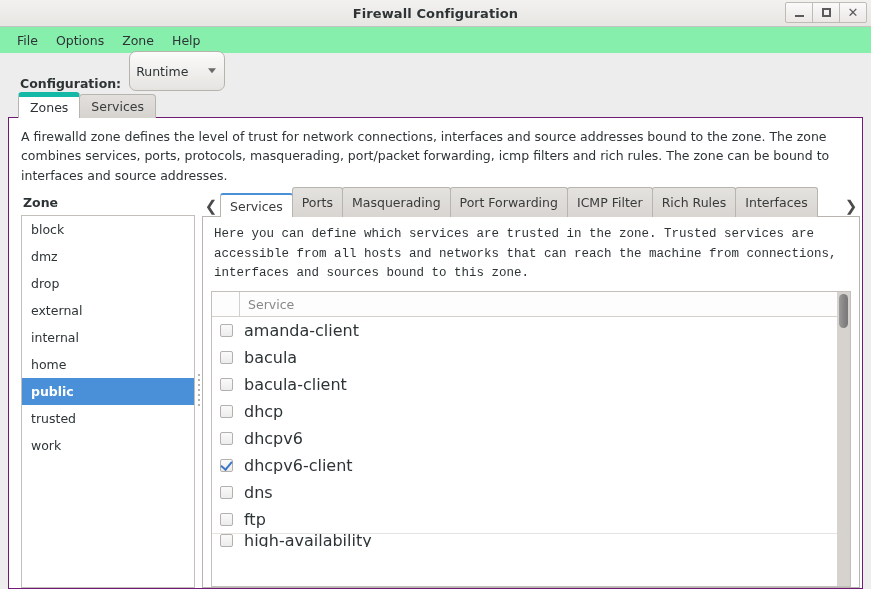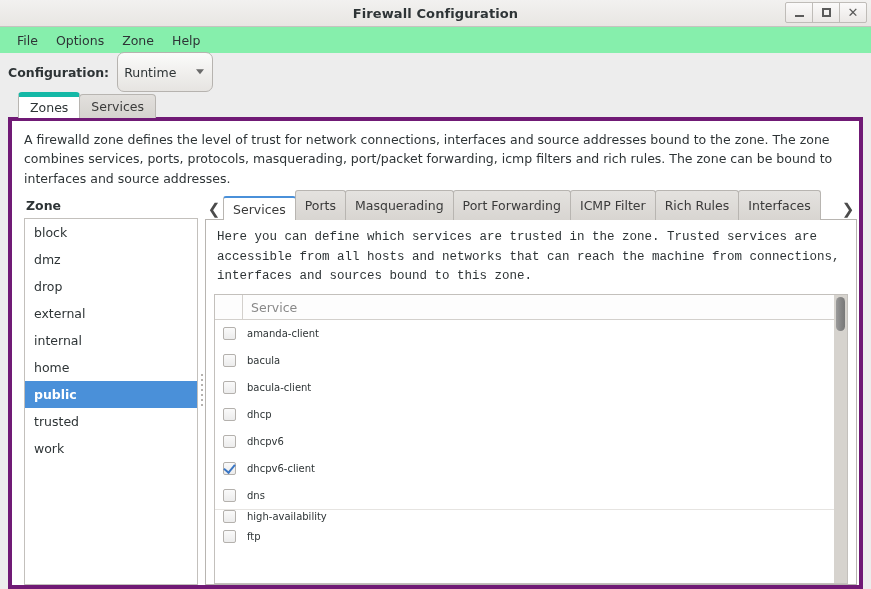--- a/index.html
+++ b/index.html
@@ -84,22 +84,22 @@
     padding: 3px 9px;
     font-size: 12.5px;
     color: #2e3436;
     border-radius: 2px;
   }
 
   
   .configrow {
     height: 38px;
     display: flex;
-    align-items: center;
-    padding-left: 8px;
+    align-items: flex-end;
+    padding-left: 20px;
     flex: none;
   }
   .config-label {
     font-weight: bold;
     font-size: 12.5px;
     margin-right: 8px;
   }
   .combo {
     width: 96px; height: 40px;
     background: linear-gradient(to bottom, #fbfbfa 0%, #e6e4e1 100%);
@@ -153,21 +153,21 @@
     background: #ffffff;
     border-top: 5px solid #14b8a6;
     height: 26px;
     color: #2e3436;
     position: relative;
     z-index: 3;
   }
   .outer-panel {
     flex: 1;
     background: #ffffff;
-    border: 4px solid #701a75;
+    border: 1px solid #701a75;
     margin-top: -1px;
     display: flex;
     flex-direction: column;
     min-height: 0;
     position: relative;
   }
   .zone-desc {
     padding: 9px 12px 4px 12px;
     font-size: 12.5px;
     line-height: 1.55;
@@ -354,21 +354,21 @@
     content: "";
     position: absolute;
     left: 2px; top: -1px;
     width: 5px; height: 9px;
     border: solid #3a76c4;
     border-width: 0 2.5px 2.5px 0;
     transform: rotate(40deg);
   }
   .svc-name {
     margin-left: 11px;
-    font-size: 10px;
+    font-size: 16px;
     color: #2e3436;
   }
   .svc-row.partial {
     height: 14px;
     overflow: hidden;
     border-top: 1px solid #e6e4e1;
   }
   .svc-scrollbar {
     width: 13px;
     flex: none;
@@ -495,27 +495,27 @@
                     <span class="svc-name">dhcpv6</span>
                   </div>
                   <div class="svc-row">
                     <span class="cbox checked"></span>
                     <span class="svc-name">dhcpv6-client</span>
                   </div>
                   <div class="svc-row">
                     <span class="cbox"></span>
                     <span class="svc-name">dns</span>
                   </div>
+                  <div class="svc-row">
+                    <span class="cbox"></span>
+                    <span class="svc-name">ftp</span>
+                  </div>
                   <div class="svc-row partial">
                     <span class="cbox"></span>
                     <span class="svc-name">high-availability</span>
-                  </div>
-                  <div class="svc-row">
-                    <span class="cbox"></span>
-                    <span class="svc-name">ftp</span>
                   </div>
 
                 </div>
               </div>
               <div class="svc-scrollbar">
                 <div class="svc-thumb"></div>
               </div>
             </div>
           </div>
         </div>

